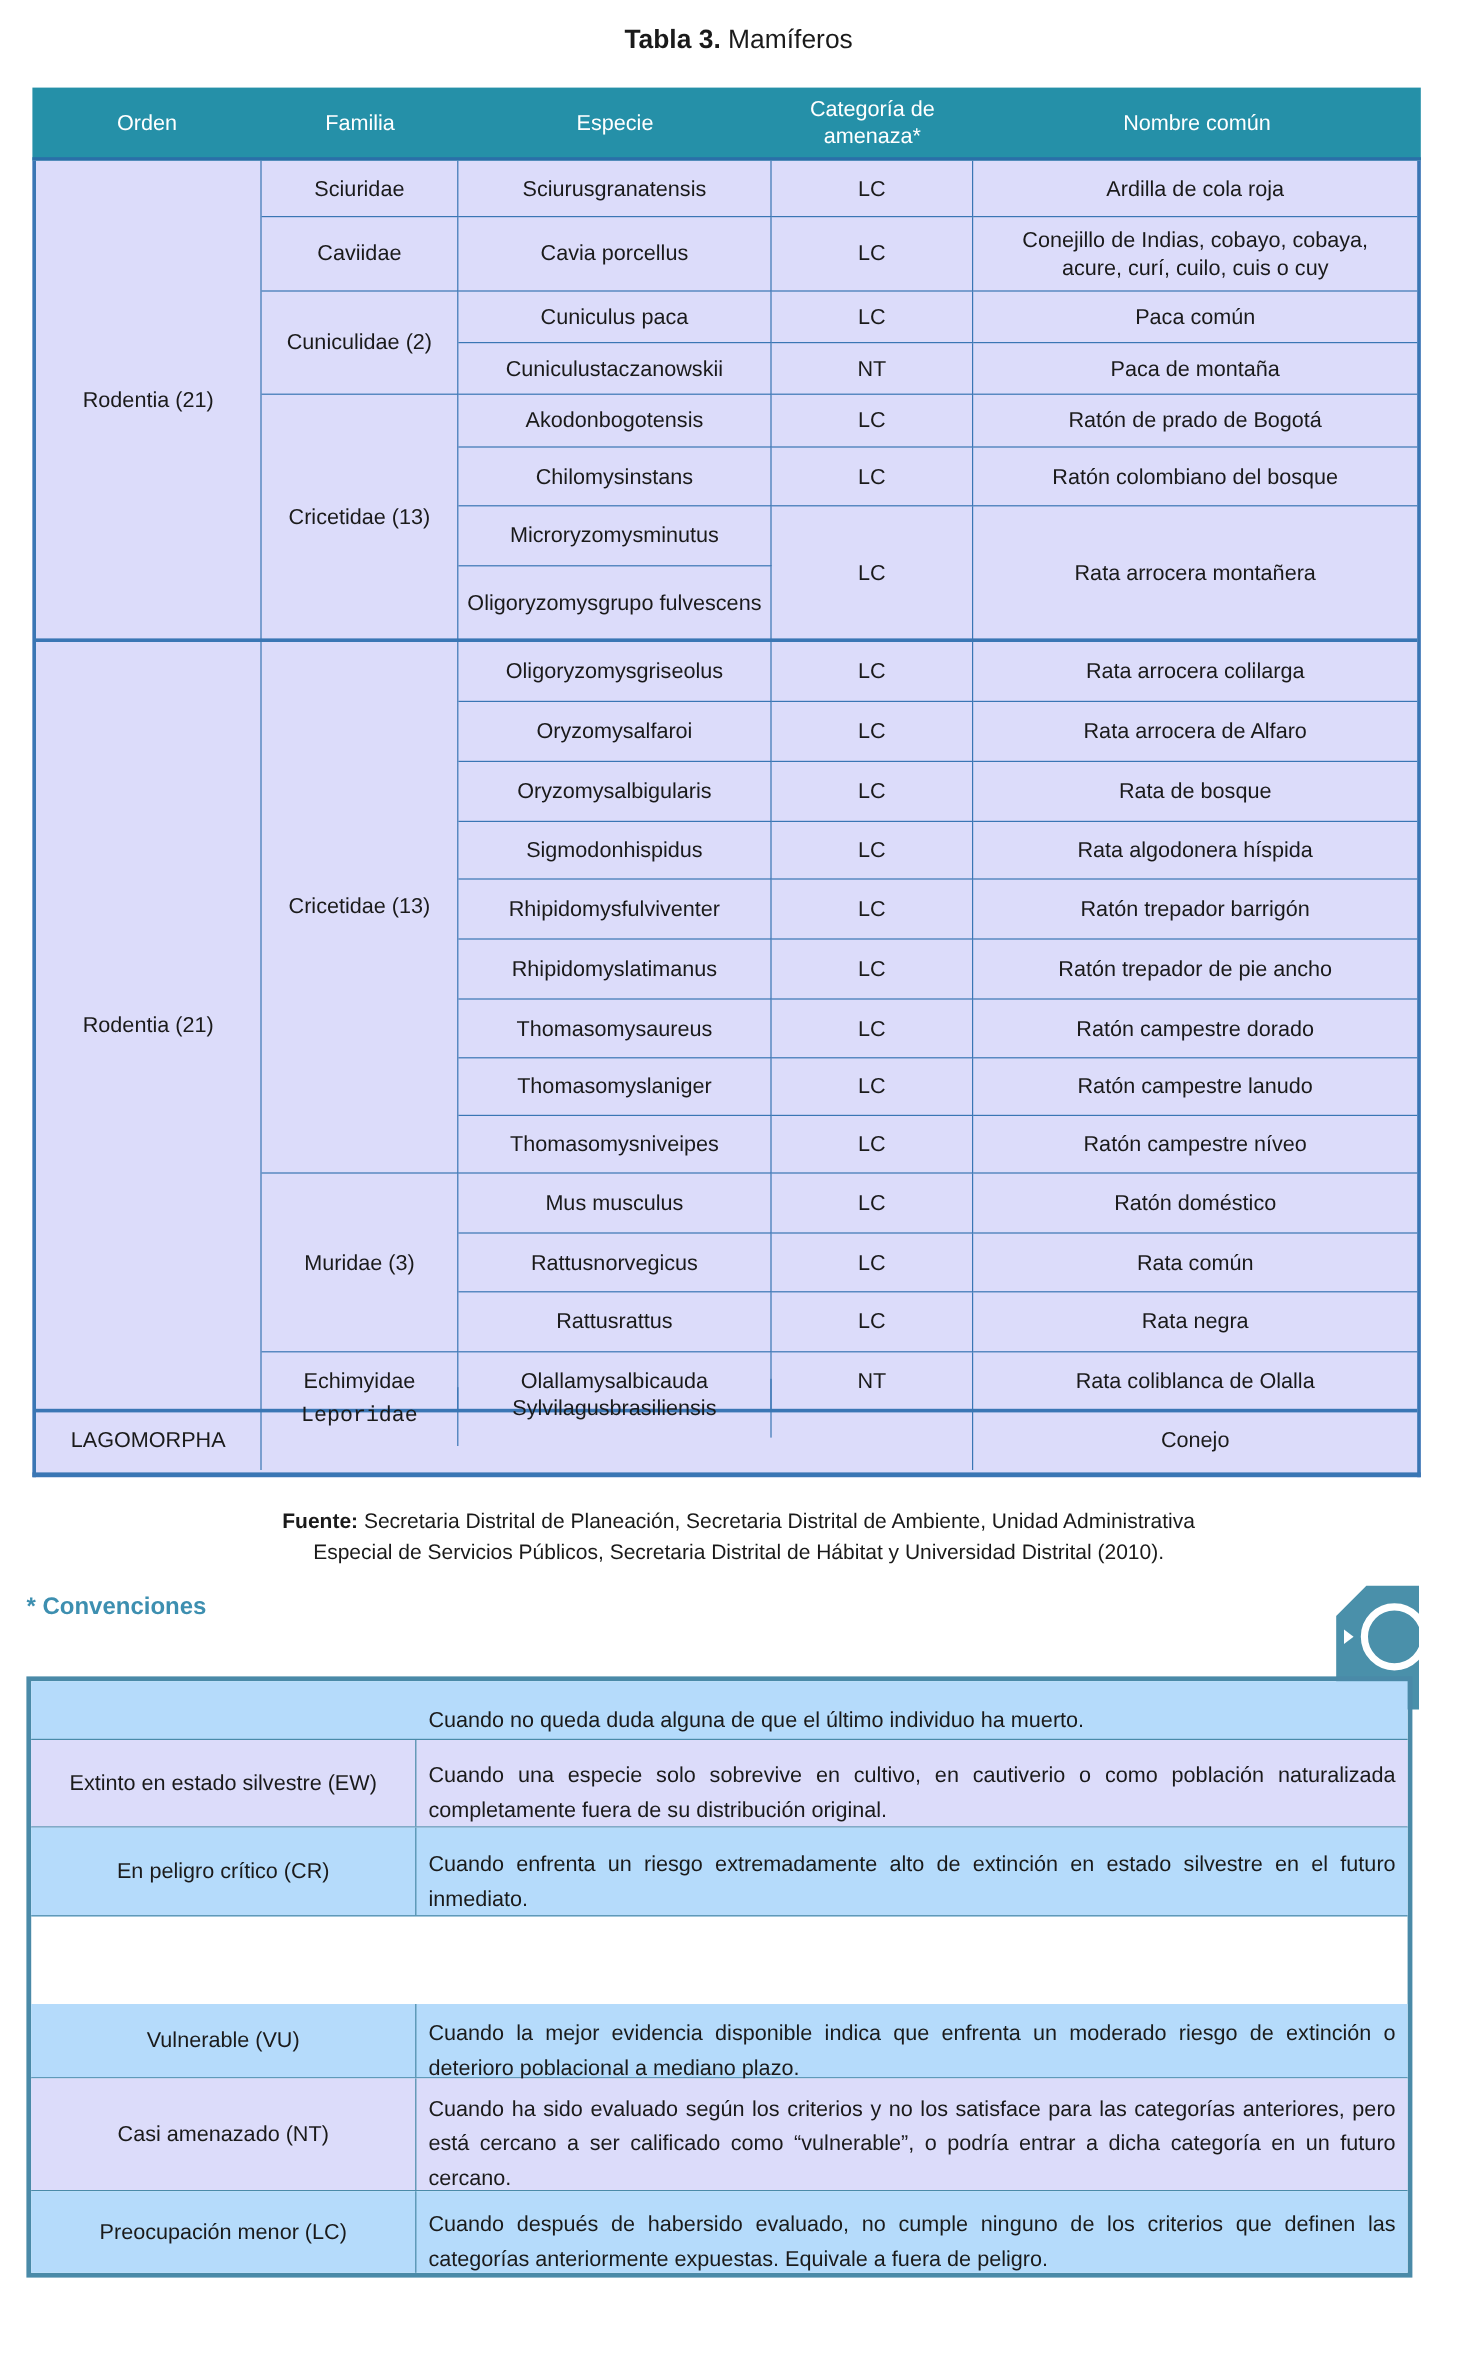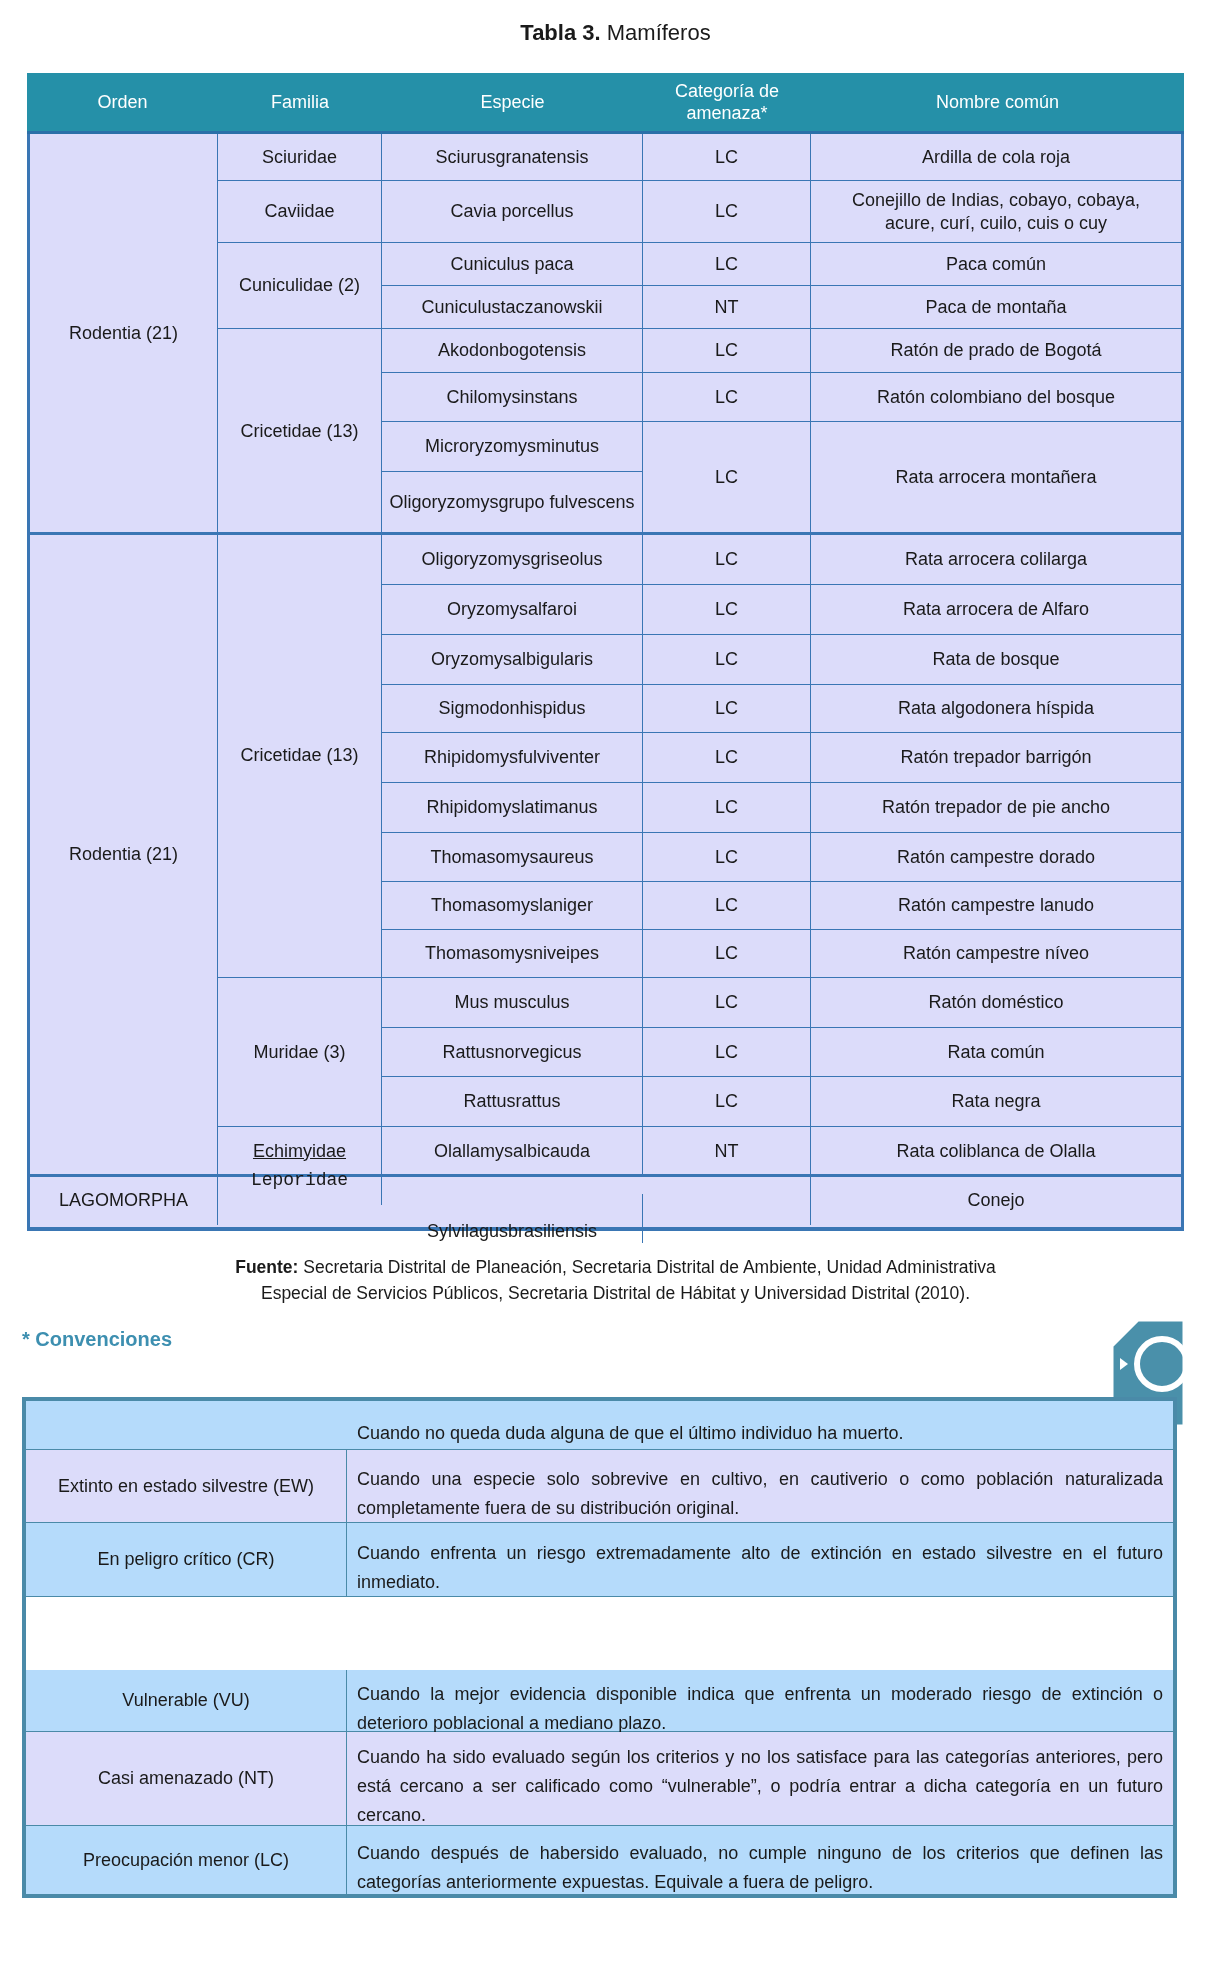--- a/index.html
+++ b/index.html
@@ -254,40 +254,40 @@
       </div>
       <div class="cell" style="left: 352px; top: 943px; width: 261px; height: 50px;">
         <span>Rattusrattus</span>
       </div>
       <div class="cell" style="left: 613px; top: 943px; width: 168px; height: 50px;">
         <span>LC</span>
       </div>
       <div class="cell last" style="left: 781px; top: 943px; width: 370px; height: 50px; padding: 0px 20px;">
         <span>Rata negra</span>
       </div>
-      <div class="cell" style="left: 188px; top: 993px; width: 164px; height: 49px; text-decoration: underline;">
+      <div class="cell" style="left: 188px; top: 993px; width: 164px; height: 49px;">
         <span>Echimyidae</span>
       </div>
       <div class="cell" style="left: 352px; top: 993px; width: 261px; height: 49px;">
         <span>Olallamysalbicauda</span>
       </div>
       <div class="cell" style="left: 613px; top: 993px; width: 168px; height: 49px;">
         <span>NT</span>
       </div>
       <div class="cell last" style="left: 781px; top: 993px; width: 370px; height: 49px; padding: 0px 20px;">
         <span>Rata coliblanca de Olalla</span>
       </div>
       <div class="section-rule" style="top: 1040px; width: 1151px;"></div>
       <div class="cell" style="left: 0px; top: 1042px; width: 188px; height: 49px; border-bottom: none;">
         <span>LAGOMORPHA</span>
       </div>
       <div class="cell" style="left: 188px; top: 1022px; width: 164px; height: 49px; border-bottom: none; font-family: Liberation Mono, monospace;">
         <span>Leporidae</span>
       </div>
-      <div class="cell" style="left: 352px; top: 1060px; width: 261px; height: 49px; border-bottom: none; align-items: flex-end;">
+      <div class="cell" style="left: 352px; top: 1015px; width: 261px; height: 49px; border-bottom: none;">
         <span>Sylvilagusbrasiliensis</span>
       </div>
       <div class="cell" style="left: 613px; top: 1042px; width: 168px; height: 49px; border-bottom: none;">
         <span></span>
       </div>
       <div class="cell last" style="left: 781px; top: 1042px; width: 370px; height: 49px; padding: 0px 20px; border-bottom: none;">
         <span>Conejo</span>
       </div>
     </div>
 </div>

